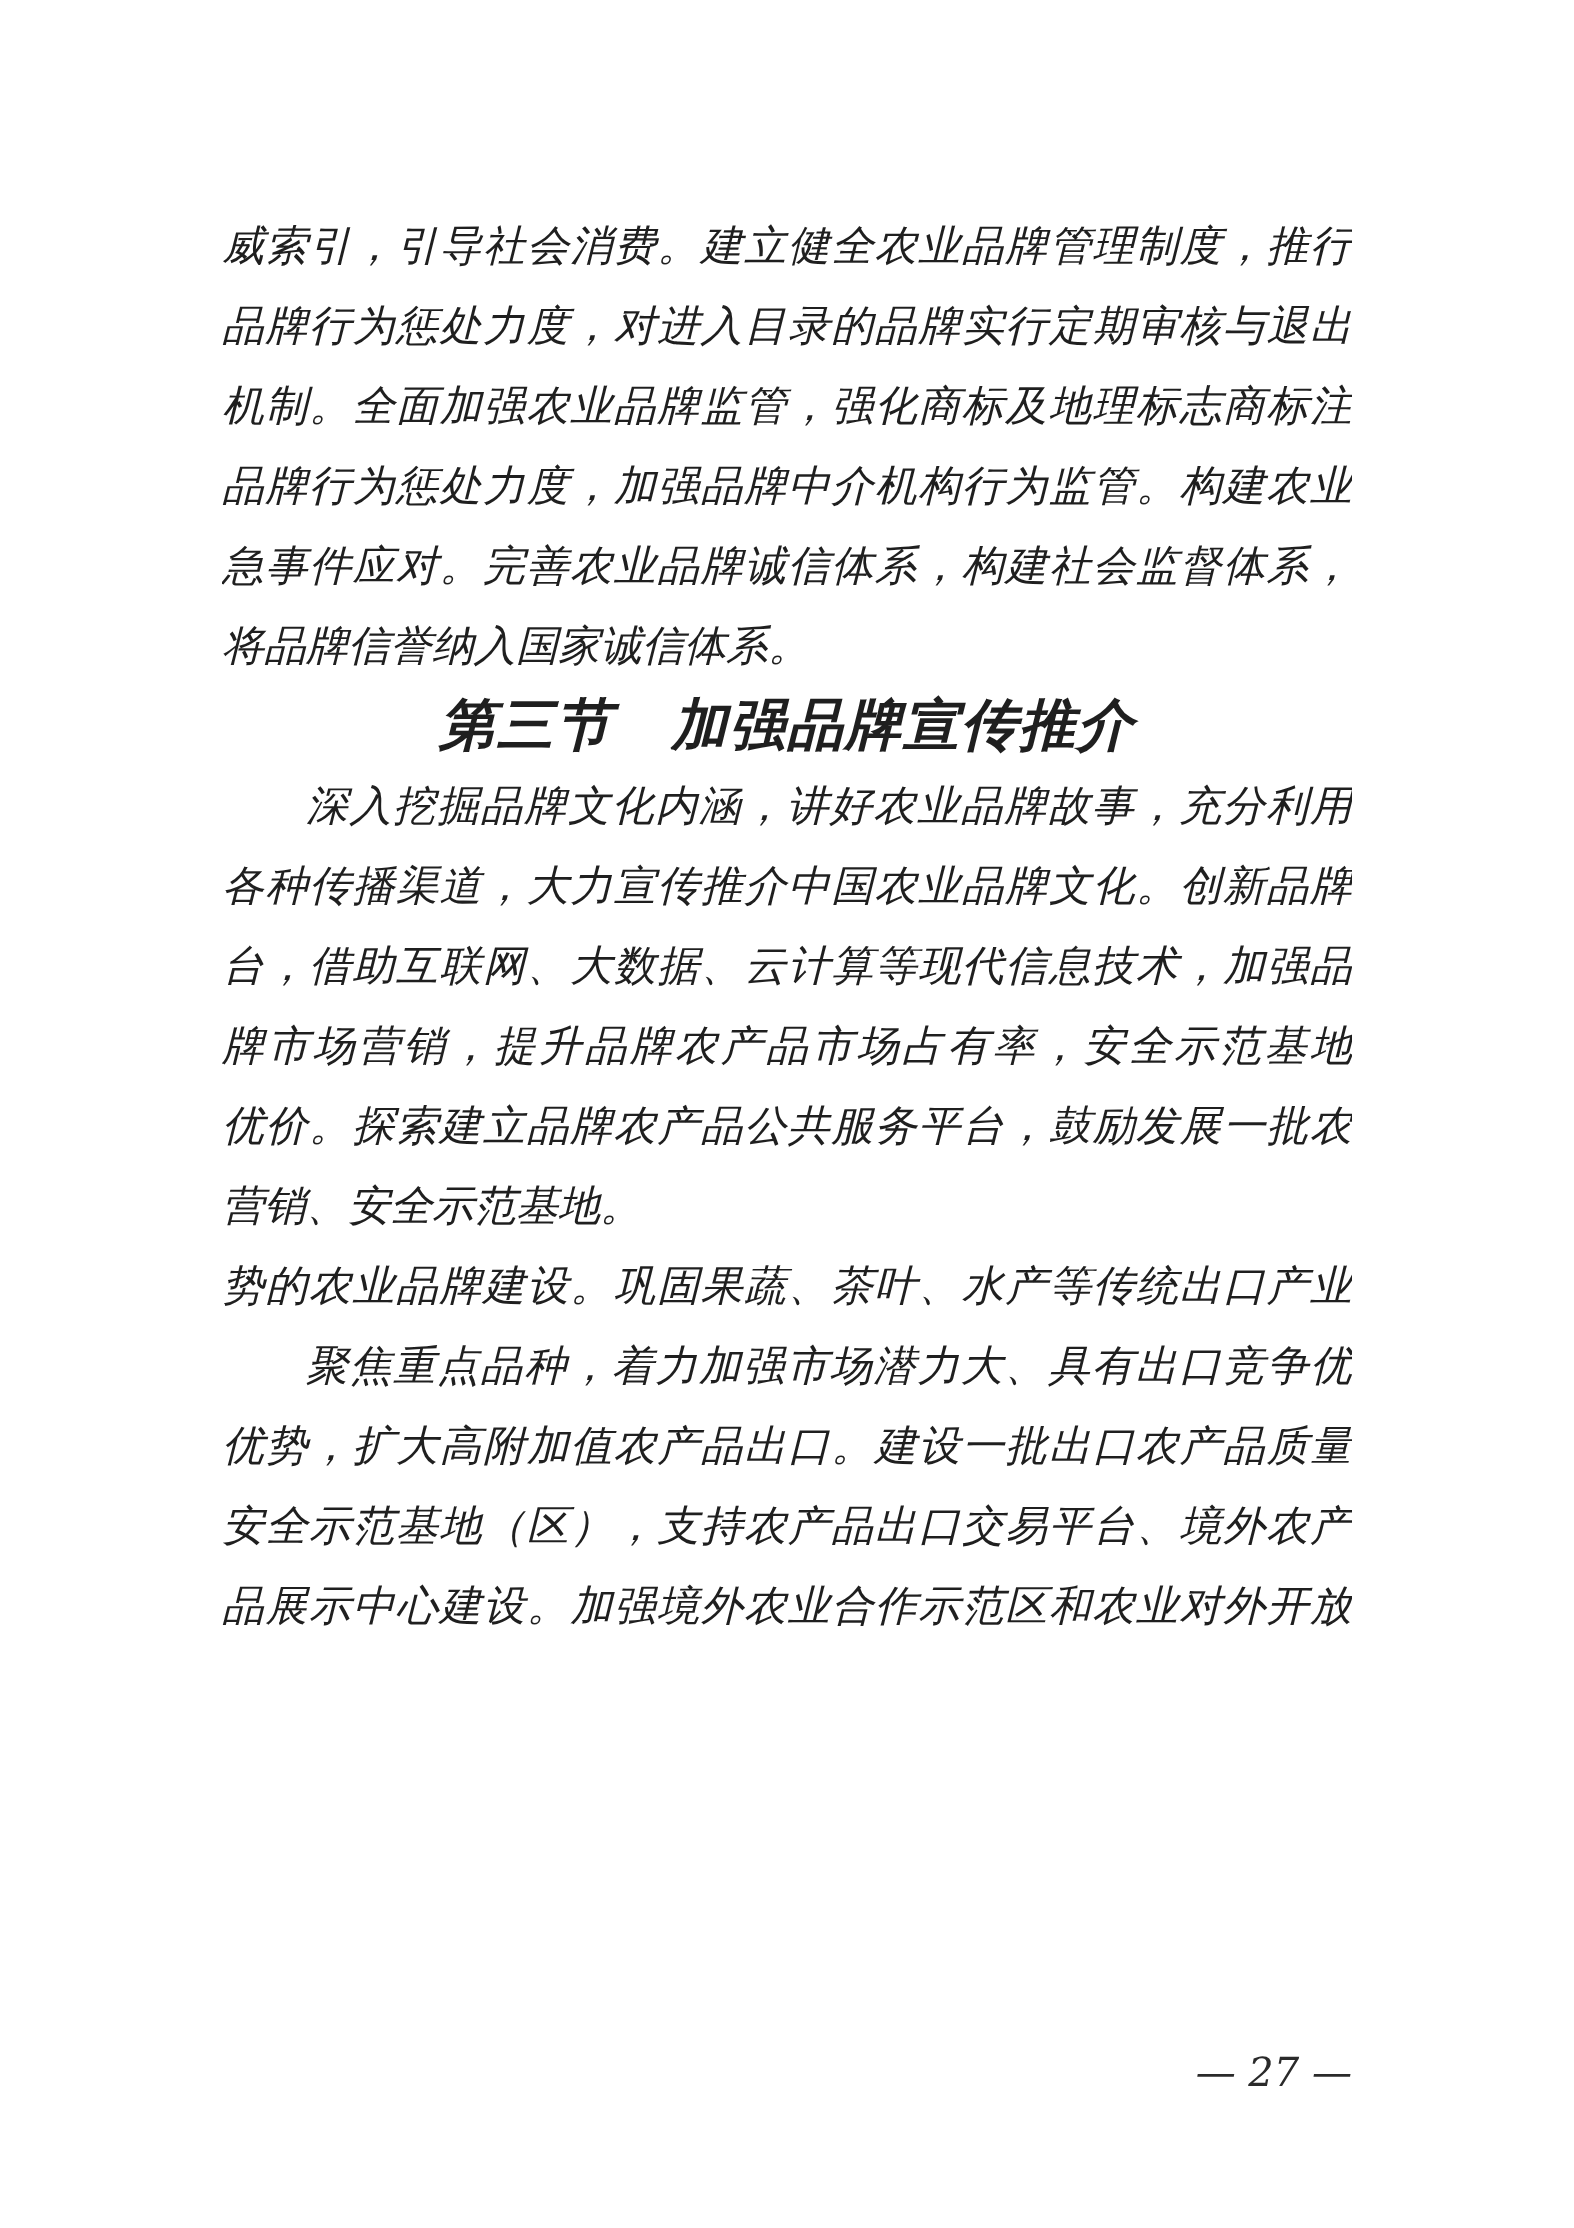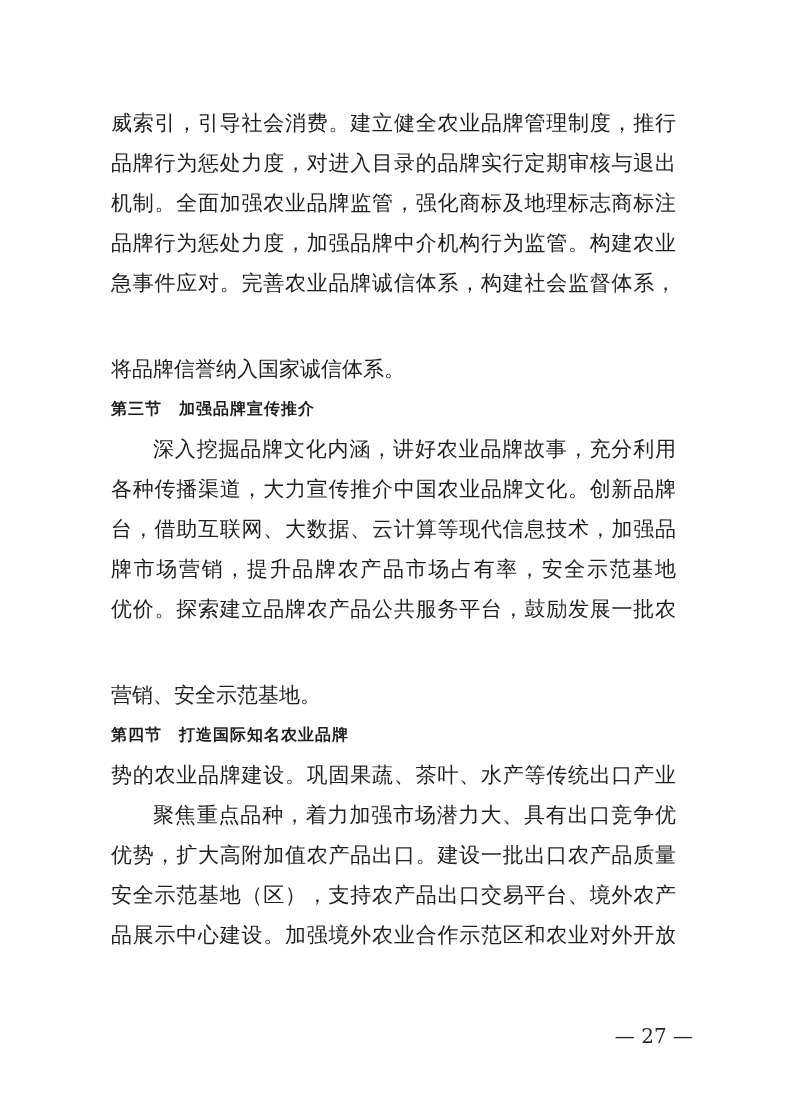--- a/index.html
+++ b/index.html
@@ -8,55 +8,56 @@
     background: #ffffff;
   }
   .page {
     position: relative;
     width: 787px;
     height: 1114px;
     background: #ffffff;
     overflow: hidden;
     font-family: "DejaVu Serif", "Liberation Serif", serif;
     color: #1f1f1f;
+    font-style: italic;
   }
   .content {
     position: absolute;
     left: 111px;
     top: 103px;
     width: 565px;
   }
   .line {
     font-size: 21px;
     line-height: 40px;
     height: 40px;
     text-align: justify;
     text-align-last: justify;
     text-justify: inter-character;
     overflow: hidden;
   }
   .line.last-short {
     text-align: left;
     text-align-last: left;
-    margin-top: 46px;
   }
   .line.indent {
     text-indent: 2em;
   }
   .heading {
-    font-size: 16px;
+    font-size: 28px;
     line-height: 40px;
     height: 40px;
     font-weight: bold;
+    text-align: center;
     letter-spacing: 1px;
   }
   .footer {
     position: absolute;
     top: 1022px;
-    left: 128px;
+    left: 111px;
     width: 565px;
     text-align: right;
     font-size: 20px;
     line-height: 28px;
     padding-right: 4px;
     color: #2a2a2a;
   }
 </style>
 </head>
 <body>
@@ -73,21 +74,20 @@
       </div>
       <div class="heading">第三节　加强品牌宣传推介</div>
       <div>
         <div class="line indent">深入挖掘品牌文化内涵，讲好农业品牌故事，充分利用</div>
         <div class="line">各种传播渠道，大力宣传推介中国农业品牌文化。创新品牌</div>
         <div class="line">台，借助互联网、大数据、云计算等现代信息技术，加强品</div>
         <div class="line">牌市场营销，提升品牌农产品市场占有率，安全示范基地</div>
         <div class="line">优价。探索建立品牌农产品公共服务平台，鼓励发展一批农</div>
         <div class="line last-short">营销、安全示范基地。</div>
       </div>
-      <div class="heading">第四节　打造国际知名农业品牌</div>
       <div>
         <div class="line">势的农业品牌建设。巩固果蔬、茶叶、水产等传统出口产业</div>
         <div class="line indent">聚焦重点品种，着力加强市场潜力大、具有出口竞争优</div>
         <div class="line">优势，扩大高附加值农产品出口。建设一批出口农产品质量</div>
         <div class="line">安全示范基地（区），支持农产品出口交易平台、境外农产</div>
         <div class="line">品展示中心建设。加强境外农业合作示范区和农业对外开放</div>
       </div>
     </div>
   <div class="footer">— 27 —</div>
 </div>

